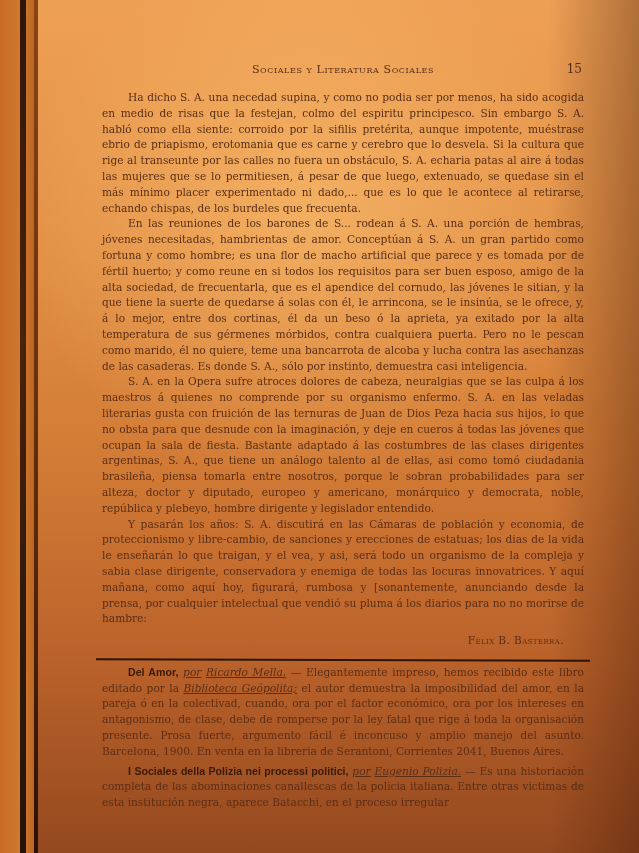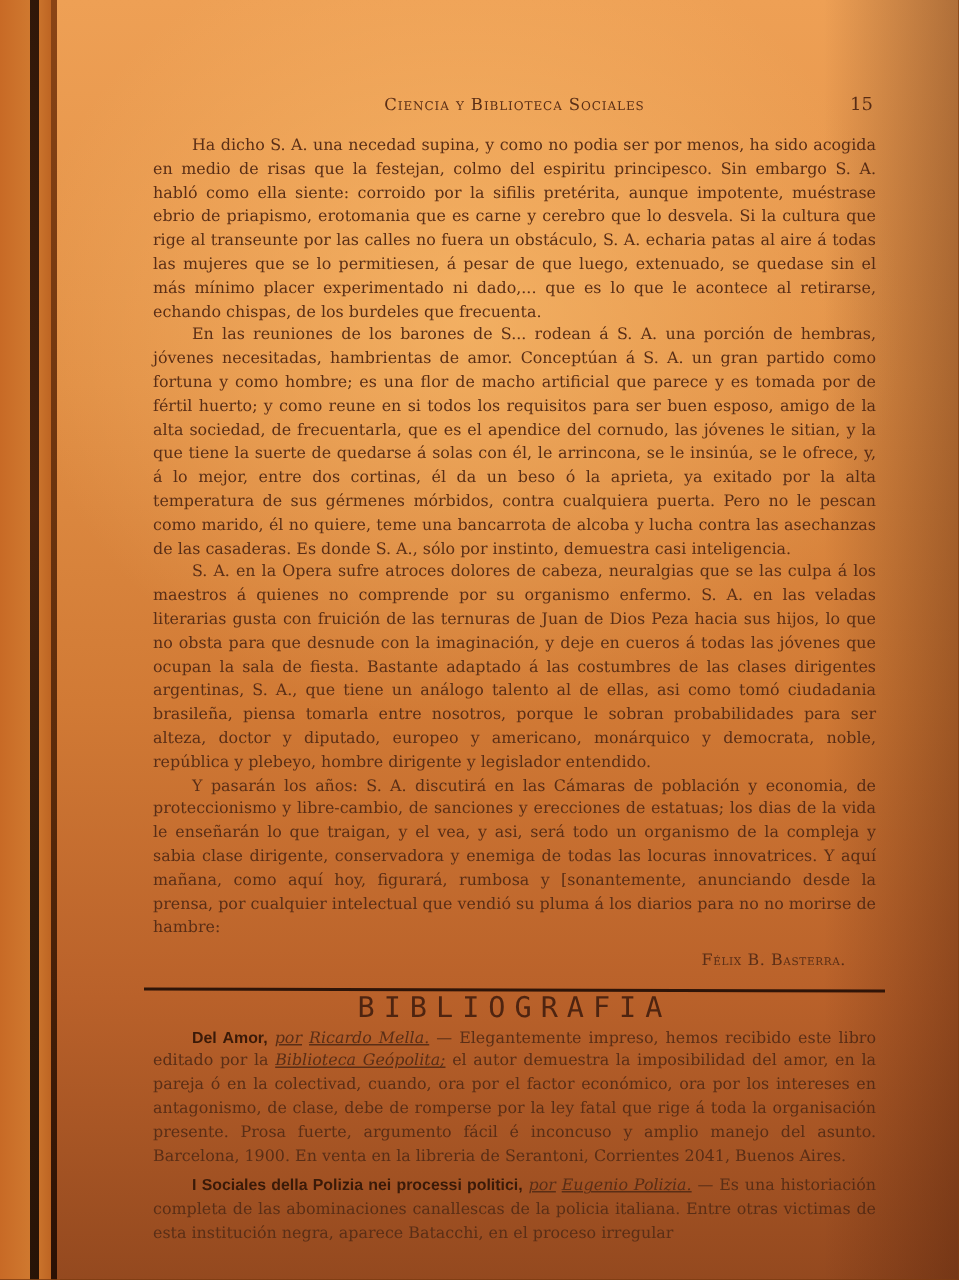--- a/index.html
+++ b/index.html
@@ -70,34 +70,33 @@
 <body>
 
 <div class="left-page"></div>
 <div class="gutter"></div>
 <div class="gutter2"></div>
 
 <div class="page">
   <div class="content">
 
     <div class="running-head">
-      <span class="running-title">Ciencia y Biblioteca Sociales</span>
+      <span class="running-title">Sociales y Literatura Sociales</span>
       <span class="page-number">15</span>
     </div>
 
     <div>
       <p>Ha dicho S. A. una necedad supina, y como no podia ser por menos, ha sido acogida en medio de risas que la festejan, colmo del espiritu principesco. Sin embargo S. A. habló como ella siente: corroido por la sifilis pretérita, aunque impotente, muéstrase ebrio de priapismo, erotomania que es carne y cerebro que lo desvela. Si la cultura que rige al transeunte por las calles no fuera un obstáculo, S. A. echaria patas al aire á todas las mujeres que se lo permitiesen, á pesar de que luego, extenuado, se quedase sin el más mínimo placer experimentado ni dado,... que es lo que le acontece al retirarse, echando chispas, de los burdeles que frecuenta.</p>
       <p>En las reuniones de los barones de S... rodean á S. A. una porción de hembras, jóvenes necesitadas, hambrientas de amor. Conceptúan á S. A. un gran partido como fortuna y como hombre; es una flor de macho artificial que parece y es tomada por de fértil huerto; y como reune en si todos los requisitos para ser buen esposo, amigo de la alta sociedad, de frecuentarla, que es el apendice del cornudo, las jóvenes le sitian, y la que tiene la suerte de quedarse á solas con él, le arrincona, se le insinúa, se le ofrece, y, á lo mejor, entre dos cortinas, él da un beso ó la aprieta, ya exitado por la alta temperatura de sus gérmenes mórbidos, contra cualquiera puerta. Pero no le pescan como marido, él no quiere, teme una bancarrota de alcoba y lucha contra las asechanzas de las casaderas. Es donde S. A., sólo por instinto, demuestra casi inteligencia.</p>
       <p>S. A. en la Opera sufre atroces dolores de cabeza, neuralgias que se las culpa á los maestros á quienes no comprende por su organismo enfermo. S. A. en las veladas literarias gusta con fruición de las ternuras de Juan de Dios Peza hacia sus hijos, lo que no obsta para que desnude con la imaginación, y deje en cueros á todas las jóvenes que ocupan la sala de fiesta. Bastante adaptado á las costumbres de las clases dirigentes argentinas, S. A., que tiene un análogo talento al de ellas, asi como tomó ciudadania brasileña, piensa tomarla entre nosotros, porque le sobran probabilidades para ser alteza, doctor y diputado, europeo y americano, monárquico y democrata, noble, república y plebeyo, hombre dirigente y legislador entendido.</p>
       <p>Y pasarán los años: S. A. discutirá en las Cámaras de población y economia, de proteccionismo y libre-cambio, de sanciones y erecciones de estatuas; los dias de la vida le enseñarán lo que traigan, y el vea, y asi, será todo un organismo de la compleja y sabia clase dirigente, conservadora y enemiga de todas las locuras innovatrices. Y aquí mañana, como aquí hoy, figurará, rumbosa y [sonantemente, anunciando desde la prensa, por cualquier intelectual que vendió su pluma á los diarios para no no morirse de hambre:</p>
       <div class="signature">Félix B. Basterra.</div>
     </div>
 
     <div class="rule"></div>
 
-    <div class="section-title">BIBLIOGRAFIA</div>
 
     <p class="bib-entry"><span class="book-title">Del Amor,</span> <span class="it">por</span> <span class="it">Ricardo Mella.</span><span> — Elegantemente impreso, hemos recibido este libro editado por la </span><span class="it">Biblioteca Geópolita;</span><span> el autor demuestra la imposibilidad del amor, en la pareja ó en la colectivad, cuando, ora por el factor económico, ora por los intereses en antagonismo, de clase, debe de romperse por la ley fatal que rige á toda la organisación presente. Prosa fuerte, argumento fácil é inconcuso y amplio manejo del asunto. Barcelona, 1900. En venta en la libreria de Serantoni, Corrientes 2041, Buenos Aires.</span></p>
 
     <p class="bib-entry"><span class="book-title">I Sociales della Polizia nei processi politici,</span> <span class="it">por</span> <span class="it">Eugenio Polizia.</span><span> — Es una historiación completa de las abominaciones canallescas de la policia italiana. Entre otras victimas de esta institución negra, aparece Batacchi, en el proceso irregular</span></p>
 
   </div>
 </div>
 
 </body></html>

